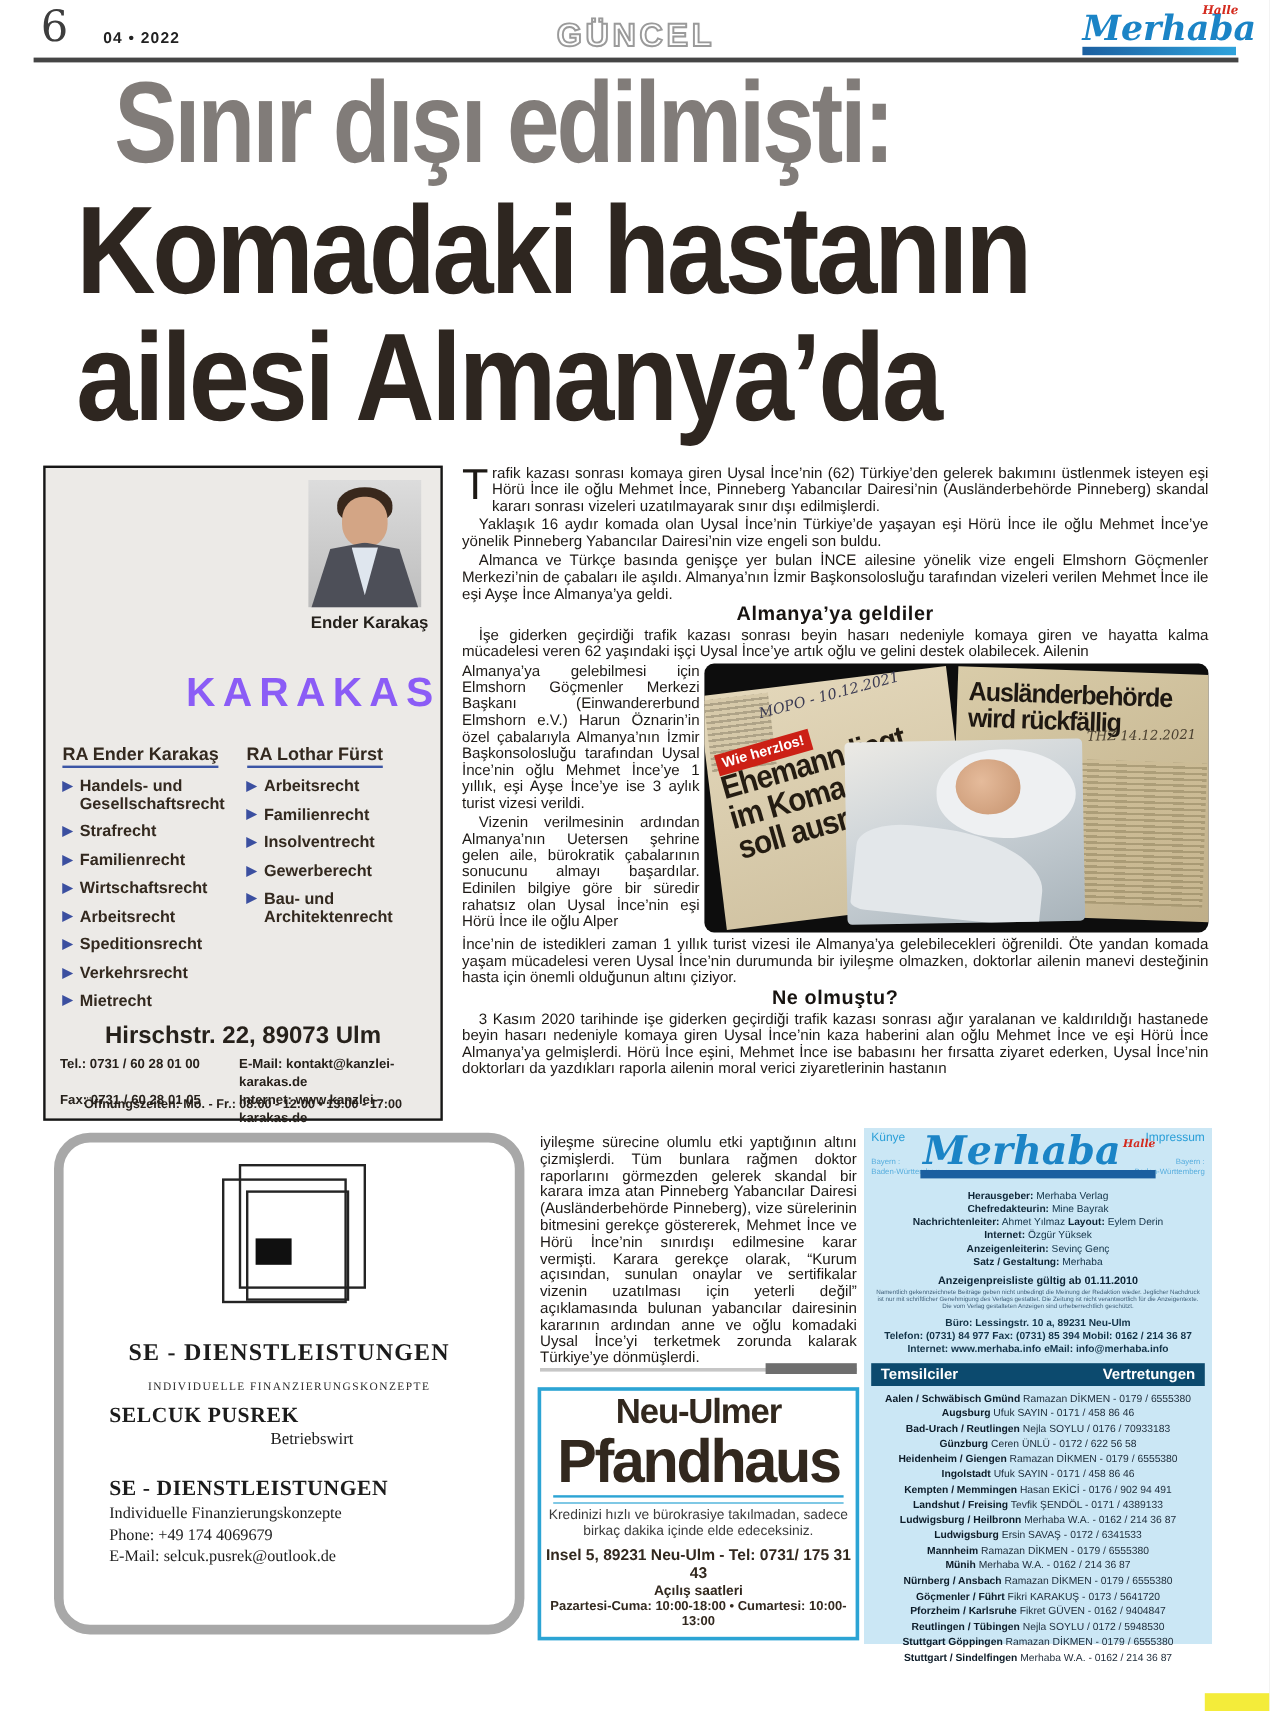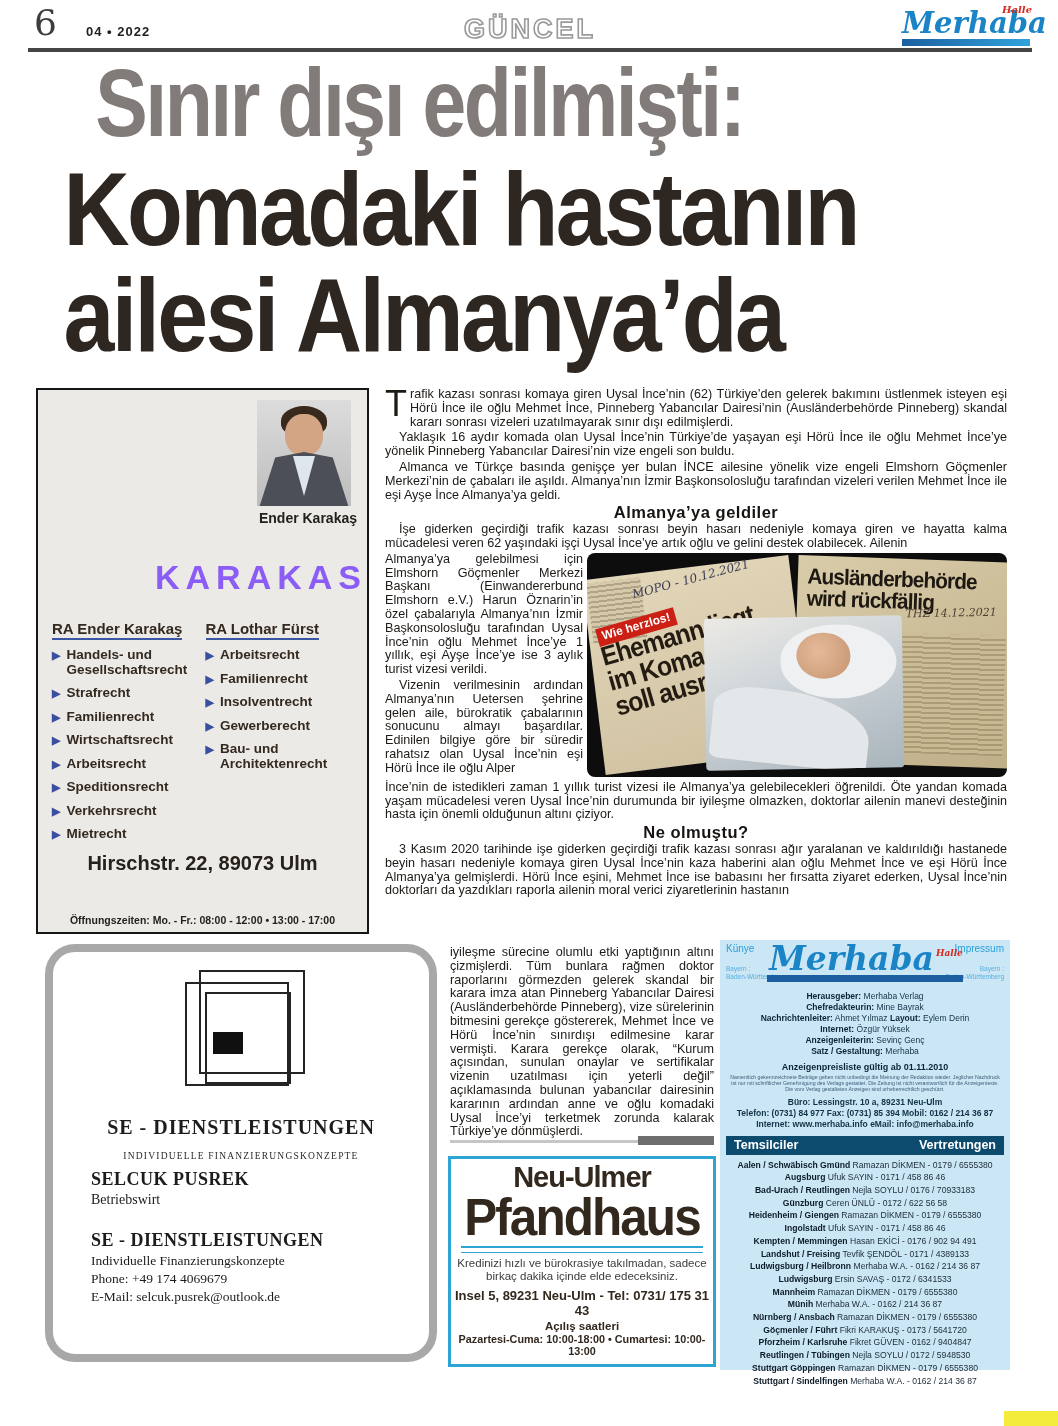--- a/index.html
+++ b/index.html
@@ -95,21 +95,21 @@
   .se-logo{position:relative;width:132px;height:132px;margin:18px auto 6px;}
   .se-sq{position:absolute;border:2px solid #242424;background:transparent;}
   .sqa{left:24px;top:0;width:102px;height:100px;}
   .sqb{left:10px;top:12px;width:100px;height:100px;}
   .sqc{left:30px;top:22px;width:82px;height:88px;}
   .se-fill{position:absolute;left:38px;top:62px;width:30px;height:22px;background:#101010;}
   .se-title{text-align:center;font-size:20px;font-weight:bold;letter-spacing:1px;margin-top:14px;}
   .se-subtitle{text-align:center;font-size:9.5px;letter-spacing:1.2px;margin-top:12px;color:#2a2a2a;}
   .se-block{margin:8px 0 0 38px;}
   .se-name{font-size:18px;font-weight:bold;letter-spacing:.5px;}
-  .se-role{font-size:14px;margin-top:2px;}
+  .se-role{font-size:14px;margin-top:2px;text-align:center;}
   .se-title2{font-size:18px;font-weight:bold;margin-top:22px;letter-spacing:.5px;}
   .se-line{font-size:13.5px;margin-top:2px;}
   
   .pf-ad{position:absolute;left:448px;top:1156px;width:268px;height:211px;box-sizing:border-box;
         border:3px solid #2ca4d4;background:#fff;text-align:center;color:#32281e;}
   .pf-t1{font-size:29px;font-weight:bold;letter-spacing:-1px;margin-top:2px;}
   .pf-t2{font-size:51px;font-weight:bold;letter-spacing:-2px;line-height:48px;transform:scaleX(.97);transform-origin:50% 50%;}
   .pf-rule{height:4px;margin:4px 10px 4px;border-top:2px solid #2ca4d4;border-bottom:1px solid #2ca4d4;}
   .pf-body{font-size:11.5px;line-height:13px;color:#3c3c3c;margin:0 6px;}
   .pf-addr{font-size:13px;font-weight:bold;margin-top:5px;}
@@ -243,20 +243,30 @@
             </div>
 
             <div class="ka-item">
               <span class="tri">▶</span>
               <span>Bau- und Architektenrecht</span>
             </div>
           </div>
       </div>
     </div>
     <div class="ka-address">Hirschstr. 22, 89073 Ulm</div>
+    <div class="ka-contact">
+      <div class="ka-contact-row">
+        <span class="c1">Tel.:  0731 / 60 28 01 00</span>
+        <span class="c2">E-Mail:  kontakt@kanzlei-karakas.de</span>
+      </div>
+      <div class="ka-contact-row">
+        <span class="c1">Fax:  0731 / 60 28 01 05</span>
+        <span class="c2">Internet: www.kanzlei-karakas.de</span>
+      </div>
+    </div>
     <div class="ka-hours">Öffnungszeiten: Mo. - Fr.: 08:00 - 12:00  •  13:00 - 17:00</div>
   </div>
 
   <div class="article">
     <p class="a-p first"><span class="dropcap">T</span><span>rafik kazası sonrası komaya giren Uysal İnce’nin (62) Türkiye’den gelerek bakımını üstlenmek isteyen eşi Hörü İnce ile oğlu Mehmet İnce, Pinneberg Yabancılar Dairesi’nin (Ausländerbehörde Pinneberg) skandal kararı sonrası vizeleri uzatılmayarak sınır dışı edilmişlerdi.</span></p>
     <p class="a-p">Yaklaşık 16 aydır komada olan Uysal İnce’nin Türkiye’de yaşayan eşi Hörü İnce ile oğlu Mehmet İnce’ye yönelik Pinneberg Yabancılar Dairesi’nin vize engeli son buldu.</p>
     <p class="a-p">Almanca ve Türkçe basında genişçe yer bulan İNCE ailesine yönelik vize engeli Elmshorn Göçmenler Merkezi’nin de çabaları ile aşıldı. Almanya’nın İzmir Başkonsolosluğu tarafından vizeleri verilen Mehmet İnce ile eşi Ayşe İnce Almanya’ya geldi.</p>
     <div class="subhead">Almanya’ya geldiler</div>
     <p class="a-p">İşe giderken geçirdiği trafik kazası sonrası beyin hasarı nedeniyle komaya giren ve hayatta kalma mücadelesi veren 62 yaşındaki işçi Uysal İnce’ye artık oğlu ve gelini destek olabilecek. Ailenin</p>
 

